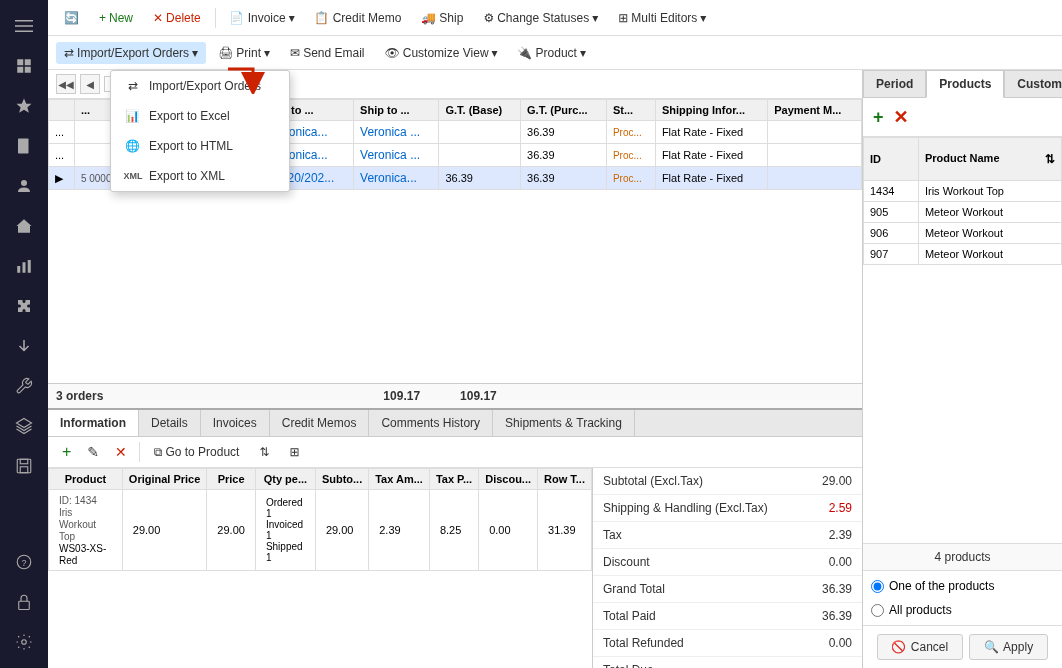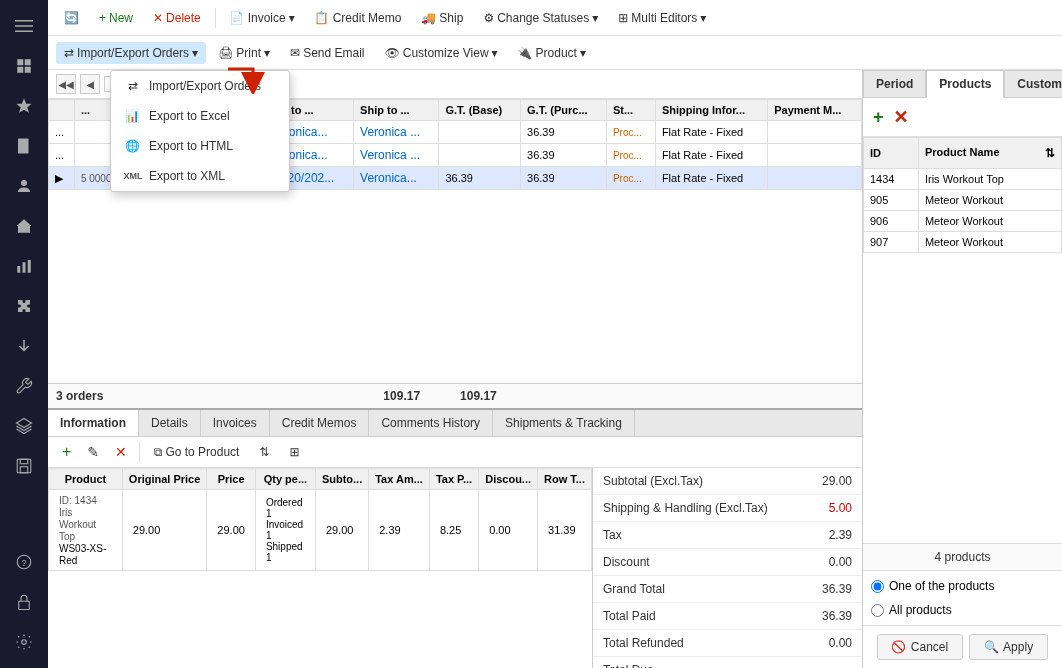--- a/index.html
+++ b/index.html
@@ -235,21 +235,21 @@
       flex: 1;
       overflow-y: auto;
     }
     .products-table table {
       width: 100%;
       border-collapse: collapse;
     }
     .products-table th {
       background: #f0f0f0;
       border: 1px solid #ddd;
-      padding: 8px 6px;
+      padding: 14px 6px;
       font-size: 11px;
       font-weight: bold;
       text-align: left;
     }
     .products-table td {
       border: 1px solid #ddd;
       padding: 4px 6px;
       font-size: 11px;
     }
 
@@ -707,21 +707,21 @@
             </table>
           </div>
 
           <div class="totals-panel">
             <div class="totals-row">
               <span class="totals-row-label">Subtotal (Excl.Tax)</span>
               <span class="totals-row-value">29.00</span>
             </div>
             <div class="totals-row">
               <span class="totals-row-label">Shipping &amp; Handling (Excl.Tax)</span>
-              <span class="totals-row-value red">5.00</span>
+              <span class="totals-row-value red">2.59</span>
             </div>
             <div class="totals-row">
               <span class="totals-row-label">Tax</span>
               <span class="totals-row-value">2.39</span>
             </div>
             <div class="totals-row">
               <span class="totals-row-label">Discount</span>
               <span class="totals-row-value">0.00</span>
             </div>
             <div class="totals-row">

